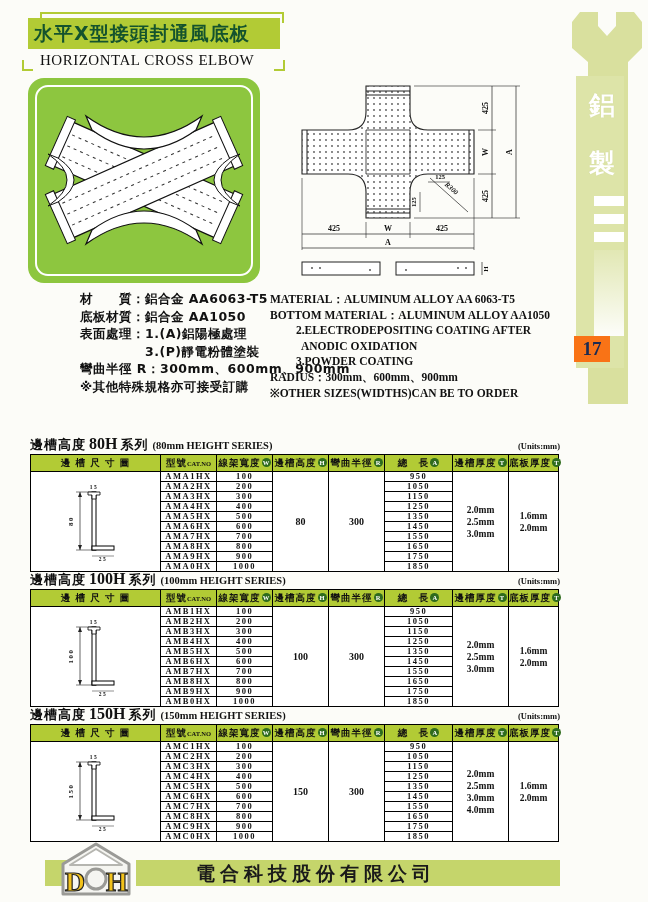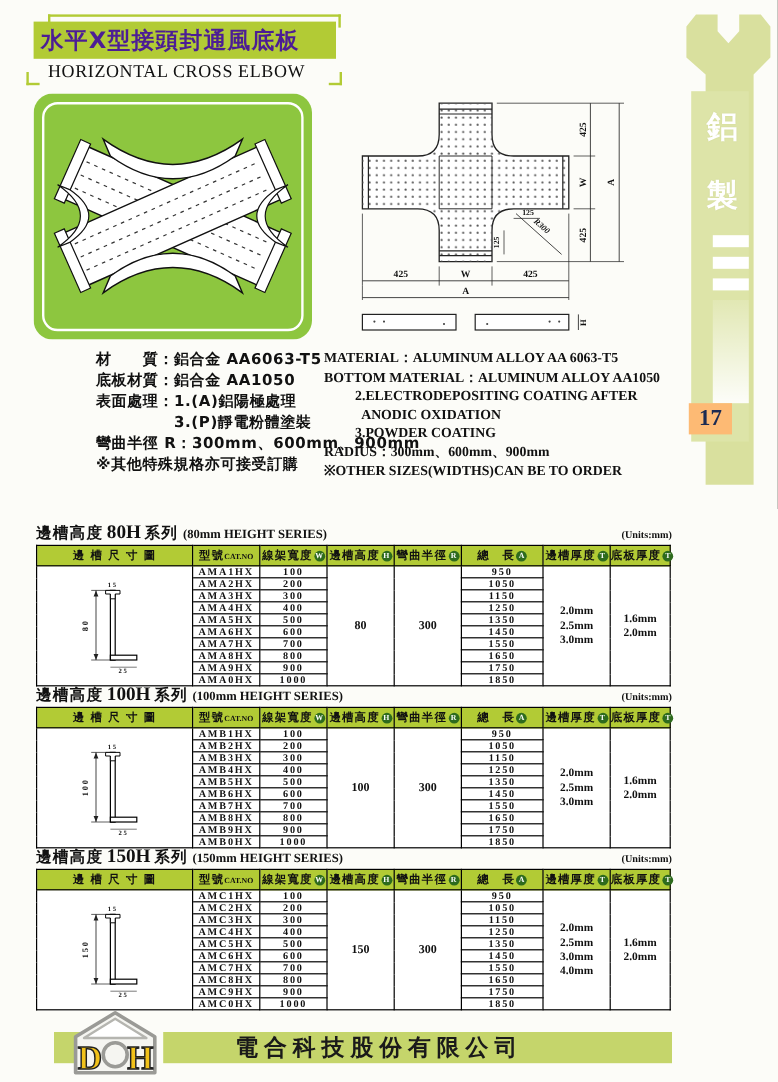--- a/index.html
+++ b/index.html
@@ -1,21 +1,21 @@
 <!DOCTYPE html>
 <html><head>
 <meta charset="utf-8">
 <style>
   html,body{margin:0;padding:0;background:#9a9a92;}
   .page{position:relative;width:648px;height:902px;background:#fcfcf8;overflow:hidden;
         font-family:"DejaVu Sans",sans-serif;color:#111;}
 
   
   .title-block{position:absolute;left:28px;top:18px;width:260px;}
-  .title-bar{background:#b2cb35;color:#4c1d95;font-weight:bold;font-size:19px;
+  .title-bar{background:#b2cb35;color:#14532d;font-weight:bold;font-size:19px;
              letter-spacing:1px;padding:3px 6px 2px;width:240px;white-space:nowrap;}
   .title-en{font-family:"Liberation Serif",serif;font-weight:normal;font-size:15px;
             margin:3px 0 0 12px;letter-spacing:0.5px;white-space:nowrap;}
   .bk-top{position:absolute;left:12px;top:-6px;width:240px;height:9px;
           border:2px solid #b2cb35;border-bottom:none;}
   .bk-bot-l{position:absolute;left:-6px;top:42px;width:9px;height:9px;
             border-left:2px solid #b2cb35;border-bottom:2px solid #b2cb35;}
   .bk-bot-r{position:absolute;left:246px;top:42px;width:9px;height:9px;
             border-right:2px solid #b2cb35;border-bottom:2px solid #b2cb35;}
 
@@ -56,21 +56,21 @@
   
   .sidebar{position:absolute;right:2px;top:6px;width:78px;height:402px;}
   .sb-char{position:absolute;left:14px;width:40px;text-align:center;color:#fff;
            font-size:26px;font-weight:bold;font-family:"DejaVu Serif",serif;
            text-shadow:0 0 1px #c9d18a;}
   .sb-char.c0{top:82px;}.sb-char.c1{top:140px;}
   .sb-bar{position:absolute;left:26px;width:30px;height:10px;background:#fff;}
   .sb-bar.b0{top:190px;}.sb-bar.b1{top:208px;}.sb-bar.b2{top:226px;}
   .sb-fade{position:absolute;left:26px;top:244px;width:30px;height:86px;
            background:linear-gradient(#ffffff22,#ffffffee);}
-  .sb-page{position:absolute;left:6px;top:330px;width:36px;height:26px;background:#fdba74;
+  .sb-page{position:absolute;left:6px;top:330px;width:36px;height:26px;background:#f97316;
            color:#1c2b52;font-family:"Liberation Serif",serif;font-weight:bold;font-size:19px;
            text-align:center;line-height:26px;}
 
   
   .footer-band{position:absolute;top:860px;height:26px;background:#c5d56b;}
   .fb-left{left:45px;width:44px;}
   .fb-right{left:136px;width:424px;}
   .footer-company{position:absolute;top:860px;left:196px;height:26px;line-height:27px;
                   font-size:19px;font-weight:bold;letter-spacing:5px;color:#1a1a1a;}
   .footer-logo{position:absolute;left:60px;top:841px;width:72px;height:56px;}

